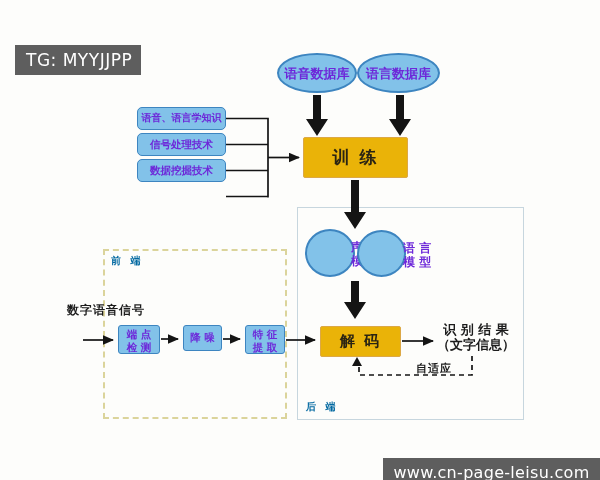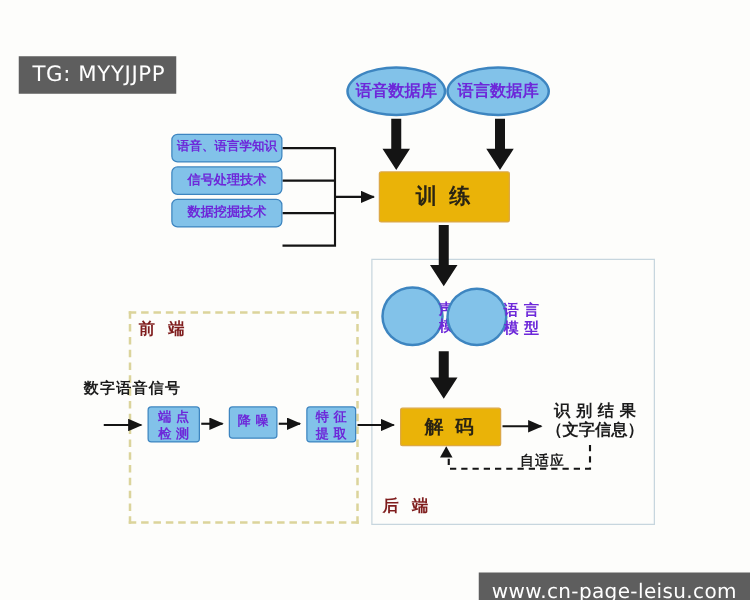--- a/index.html
+++ b/index.html
@@ -23,21 +23,21 @@
   }
   
   .region-frontend{
     left:103px;top:249px;width:184px;height:170px;
     border:2px dashed #dbd49b;background:transparent;
   }
   .region-backend{
     left:297px;top:207px;width:227px;height:213px;
     border:1.5px solid #c7d6de;background:transparent;
   }
-  .region-label{position:absolute;font-weight:bold;font-size:13px;letter-spacing:3px;color:#7f1d1d;white-space:nowrap;}
+  .region-label{position:absolute;font-weight:bold;font-size:10px;letter-spacing:3px;color:#0369a1;white-space:nowrap;}
   .region-frontend .region-label{left:6px;top:3px;}
   .region-backend .region-label{left:8px;bottom:5px;}
   
   .blue{
     background:#82c2e9;border:2px solid #3d85c0;color:#6d28d9;
     font-weight:bold;text-align:center;white-space:nowrap;
   }
   .ellipse{border-radius:50%;font-size:13px;}
   .db1{left:277px;top:53px;width:80px;height:40px;line-height:37px;}
   .db2{left:357px;top:53px;width:83px;height:40px;line-height:37px;}

